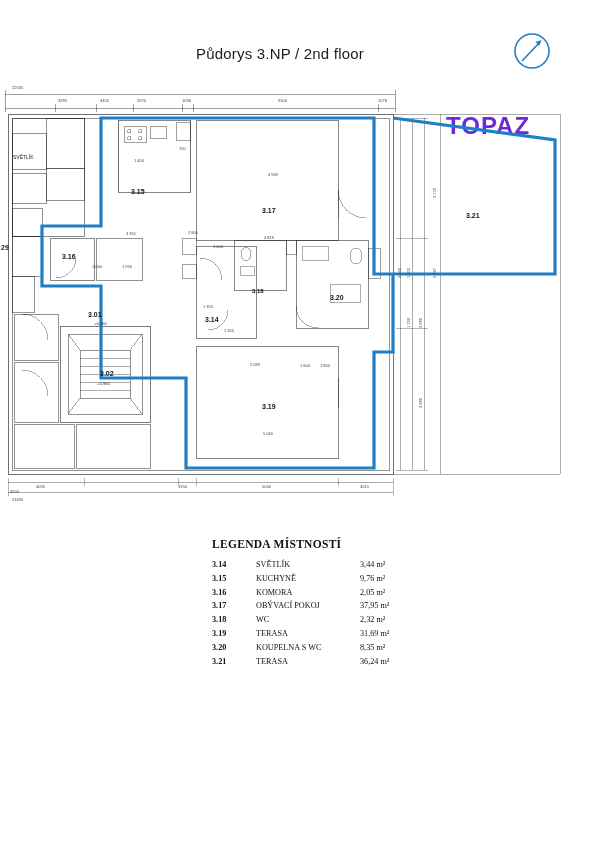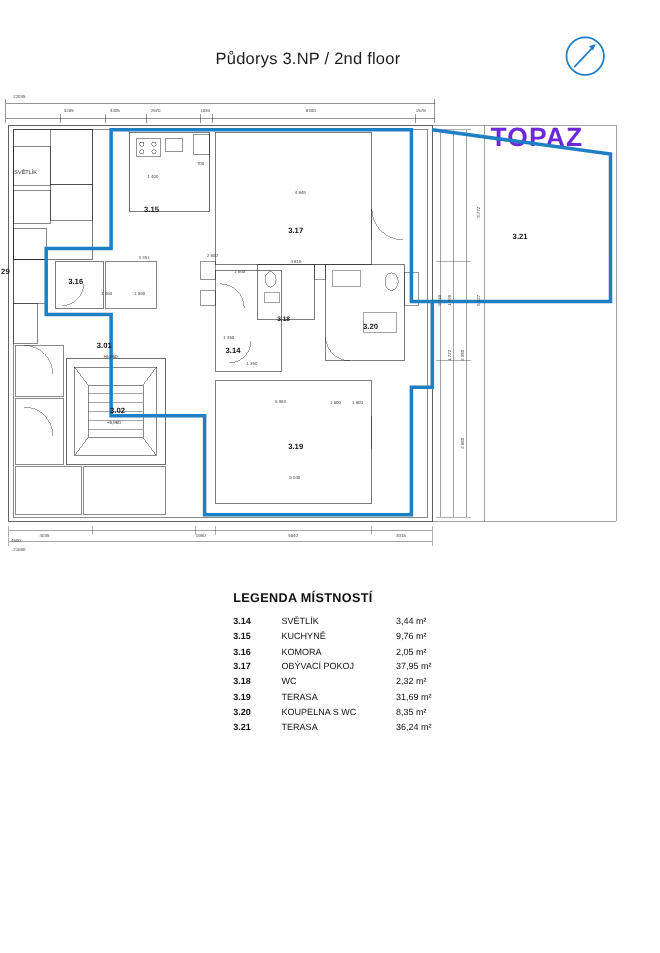--- a/index.html
+++ b/index.html
@@ -94,20 +94,21 @@
     color: #222;
     white-space: nowrap;
   }
 
   
   .legend {
     position: absolute;
     left: 212px;
     top: 538px;
     width: 250px;
+    font-family: Liberation Serif, serif;
   }
   .legend-title {
     font-size: 11.5px;
     font-weight: 700;
     letter-spacing: 0.3px;
     margin-bottom: 11px;
     color: #111;
   }
   .legend-row {
     display: flex;

